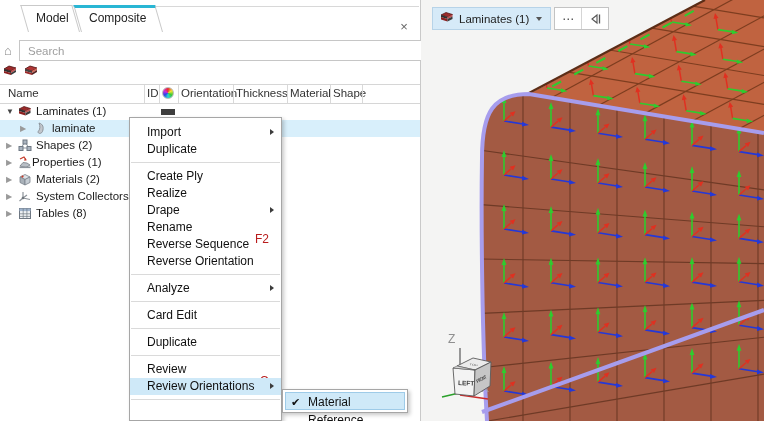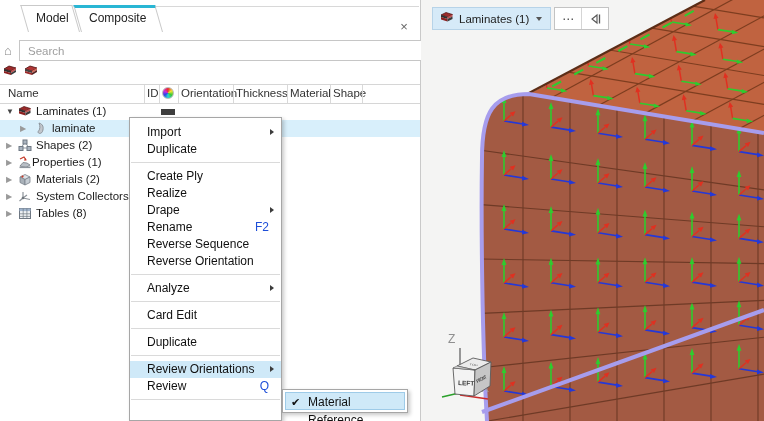--- a/index.html
+++ b/index.html
@@ -38,21 +38,21 @@
   .swatch{position:absolute;left:161px;top:6px;width:14px;height:6px;background:#3d3d3d;}
   
   .ic{display:inline-block;vertical-align:middle;}
   
   .menu{position:absolute;left:129px;top:117px;width:153px;height:304px;background:#fff;border:1px solid #a6a6a6;
         box-shadow:2px 2px 4px rgba(0,0,0,.22);z-index:50;padding-top:6px;box-sizing:border-box;font-size:12px;color:#111;}
   .mi{position:relative;height:17px;line-height:17px;padding-left:17px;}
   .mi.hl{background:#cfe9f8;}
   .msep{position:relative;height:10px;}
   .msep::after{content:"";position:absolute;left:1px;right:1px;top:4px;border-top:1px solid #dadada;}
-  .shortcut{position:absolute;right:12px;top:0;color:#1d4ed8;}
+  .shortcut{position:absolute;right:12px;top:12px;color:#b91c1c;}
   .subarrow{position:absolute;right:7px;top:5px;width:0;height:0;border-left:4px solid #3c3c3c;
             border-top:3.5px solid transparent;border-bottom:3.5px solid transparent;}
   .submenu{position:absolute;left:282px;top:389px;width:120px;background:#fff;border:1px solid #a6a6a6;
            box-shadow:2px 2px 4px rgba(0,0,0,.22);z-index:51;padding:2px;font-size:12px;color:#111;}
   .smi{position:relative;height:18px;line-height:18px;padding-left:22px;background:#cfe9f8;border:1px solid #9ecbe8;box-sizing:border-box;}
   .check{position:absolute;left:5px;top:0;font-size:11px;color:#111;}
   
   .viewport{position:absolute;left:421px;top:0;width:343px;height:421px;background:#f4f4f3;overflow:hidden;}
   .model-canvas{position:absolute;left:0;top:0;width:343px;height:421px;}
   .vp-toolbar{position:absolute;left:11px;top:7px;display:flex;align-items:stretch;z-index:10;}
@@ -227,22 +227,22 @@
       <div class="mi"><span>Rename</span><span class="shortcut">F2</span></div>
       <div class="mi"><span>Reverse Sequence</span></div>
       <div class="mi"><span>Reverse Orientation</span></div>
       <div class="msep"></div>
       <div class="mi"><span>Analyze</span><span class="subarrow"></span></div>
       <div class="msep"></div>
       <div class="mi"><span>Card Edit</span></div>
       <div class="msep"></div>
       <div class="mi"><span>Duplicate</span></div>
       <div class="msep"></div>
+      <div class="mi"><span>Review</span><span class="shortcut">Q</span></div>
       <div class="mi hl"><span>Review Orientations</span><span class="subarrow"></span></div>
-      <div class="mi"><span>Review</span><span class="shortcut">Q</span></div>
       <div class="msep"></div>
     </div>
 
     <div class="submenu">
       <div class="smi">
         <span class="check">✔</span>
         <span>Material Reference</span>
       </div>
     </div>
   </div>

